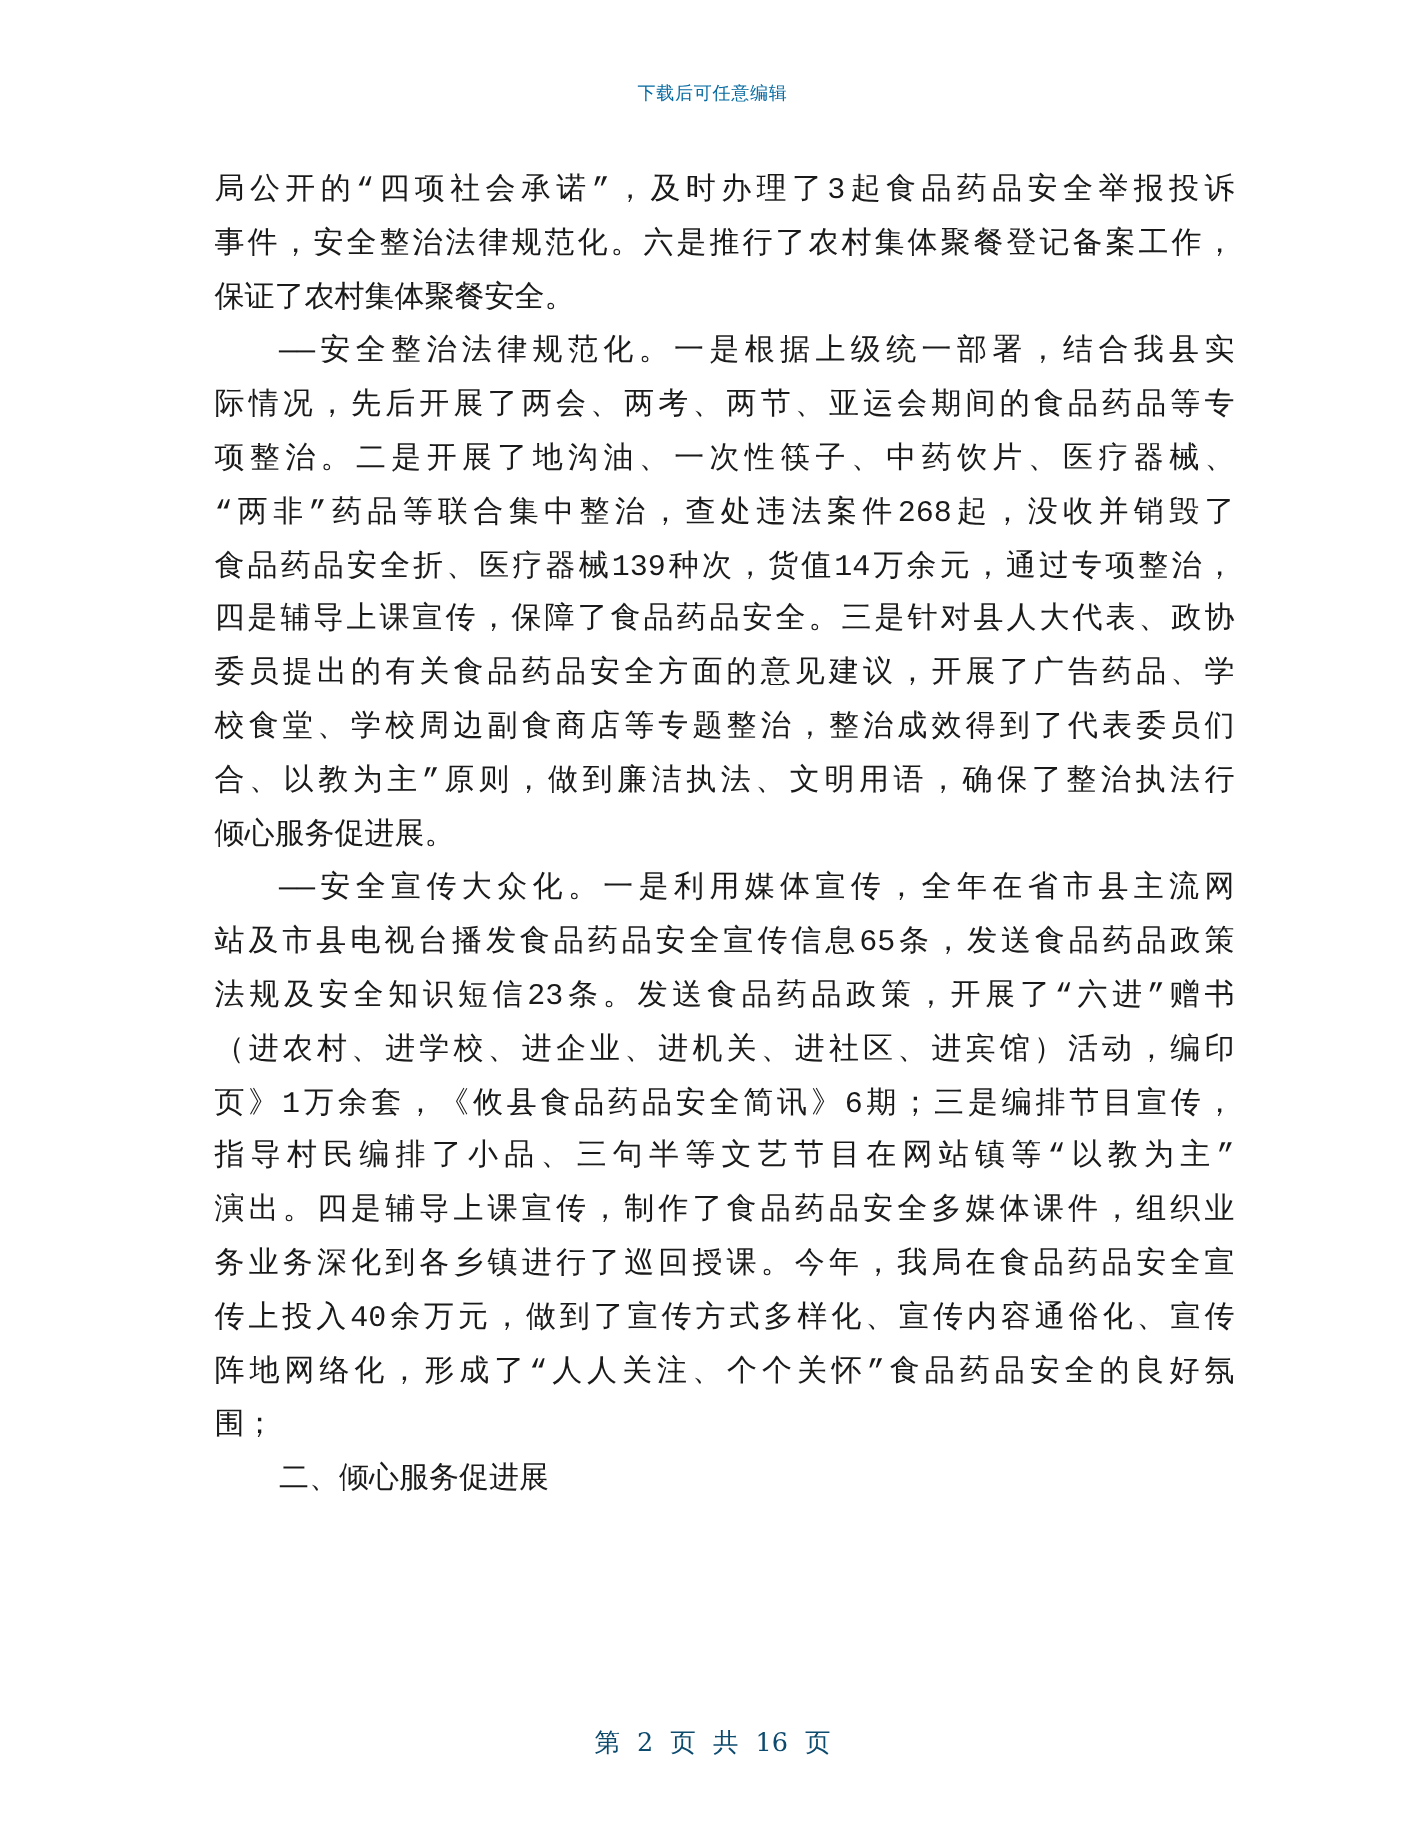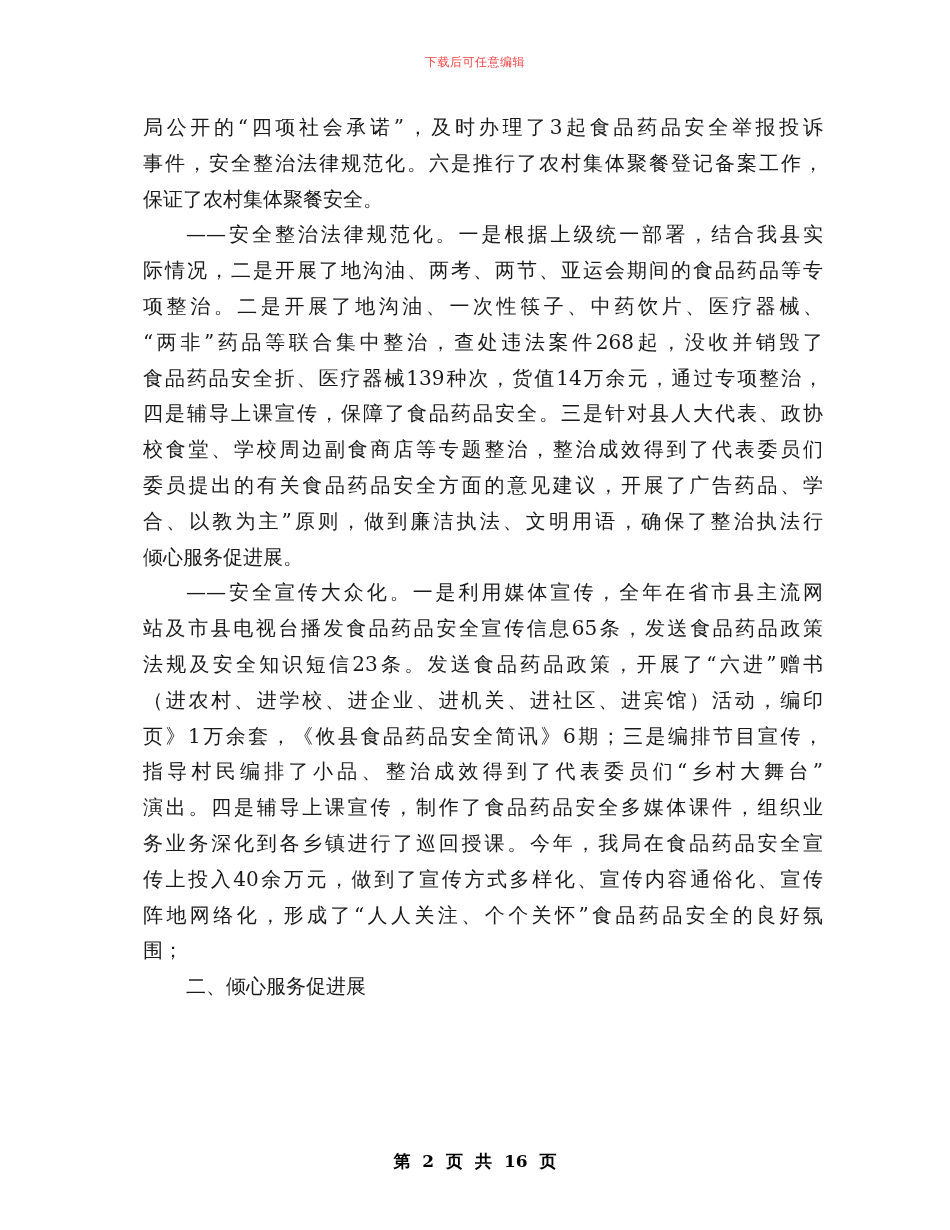--- a/index.html
+++ b/index.html
@@ -1,57 +1,57 @@
 <!DOCTYPE html>
 <html><head>
 <meta charset="utf-8">
 <style>
   html, body { margin:0; padding:0; background:#ffffff; }
   body { width:950px; height:1230px; position:relative; overflow:hidden;
          font-family:"DejaVu Serif", "Liberation Serif", serif; color:#1a1a1a; }
   .header { position:absolute; top:54px; left:0; width:950px; text-align:center;
-            font-size:12px; color:#ef4444; letter-spacing:0.5px; }
+            font-size:12px; color:#0369a1; letter-spacing:0.5px; }
   .body { position:absolute; top:110px; left:143px; width:680px; }
   .line { height:35.8px; line-height:35.8px; font-size:20px; white-space:nowrap;
-          text-align:justify; text-align-last:justify; }
+          text-align:justify; text-align-last:justify;font-family:Liberation Mono, monospace; }
   .line.last { text-align-last:left; }
   .line.indent { padding-left:43px; }
   .footer { position:absolute; top:1150px; left:0; width:950px; text-align:center;
-            font-size:17px; color:#000000; word-spacing:6px;font-weight:bold; }
+            font-size:17px; color:#0c4a6e; word-spacing:6px; }
 </style>
 </head>
 <body>
 
 <div class="header">下载后可任意编辑</div>
 
 <div class="body" id="doc-body">
     <div>
       <div class="line">局公开的“四项社会承诺”，及时办理了3起食品药品安全举报投诉</div>
       <div class="line">事件，安全整治法律规范化。六是推行了农村集体聚餐登记备案工作，</div>
       <div class="line last">保证了农村集体聚餐安全。</div>
     </div>
     <div>
       <div class="line indent">——安全整治法律规范化。一是根据上级统一部署，结合我县实</div>
-      <div class="line">际情况，二是开展了地沟油、两考、两节、亚运会期间的食品药品等专</div>
+      <div class="line">际情况，先后开展了两会、两考、两节、亚运会期间的食品药品等专</div>
       <div class="line">项整治。二是开展了地沟油、一次性筷子、中药饮片、医疗器械、</div>
       <div class="line">“两非”药品等联合集中整治，查处违法案件268起，没收并销毁了</div>
       <div class="line">食品药品安全折、医疗器械139种次，货值14万余元，通过专项整治，</div>
       <div class="line">四是辅导上课宣传，保障了食品药品安全。三是针对县人大代表、政协</div>
+      <div class="line">委员提出的有关食品药品安全方面的意见建议，开展了广告药品、学</div>
       <div class="line">校食堂、学校周边副食商店等专题整治，整治成效得到了代表委员们</div>
-      <div class="line">委员提出的有关食品药品安全方面的意见建议，开展了广告药品、学</div>
       <div class="line">合、以教为主”原则，做到廉洁执法、文明用语，确保了整治执法行</div>
       <div class="line last">倾心服务促进展。</div>
     </div>
     <div>
       <div class="line indent">——安全宣传大众化。一是利用媒体宣传，全年在省市县主流网</div>
       <div class="line">站及市县电视台播发食品药品安全宣传信息65条，发送食品药品政策</div>
       <div class="line">法规及安全知识短信23条。发送食品药品政策，开展了“六进”赠书</div>
       <div class="line">（进农村、进学校、进企业、进机关、进社区、进宾馆）活动，编印</div>
       <div class="line">页》1万余套，《攸县食品药品安全简讯》6期；三是编排节目宣传，</div>
-      <div class="line">指导村民编排了小品、整治成效得到了代表委员们“乡村大舞台”</div>
+      <div class="line">指导村民编排了小品、三句半等文艺节目在网站镇等“以教为主”</div>
       <div class="line">演出。四是辅导上课宣传，制作了食品药品安全多媒体课件，组织业</div>
       <div class="line">务业务深化到各乡镇进行了巡回授课。今年，我局在食品药品安全宣</div>
       <div class="line">传上投入40余万元，做到了宣传方式多样化、宣传内容通俗化、宣传</div>
       <div class="line">阵地网络化，形成了“人人关注、个个关怀”食品药品安全的良好氛</div>
       <div class="line last">围；</div>
     </div>
     <div>
       <div class="line indent last">二、倾心服务促进展</div>
     </div>
   </div>

